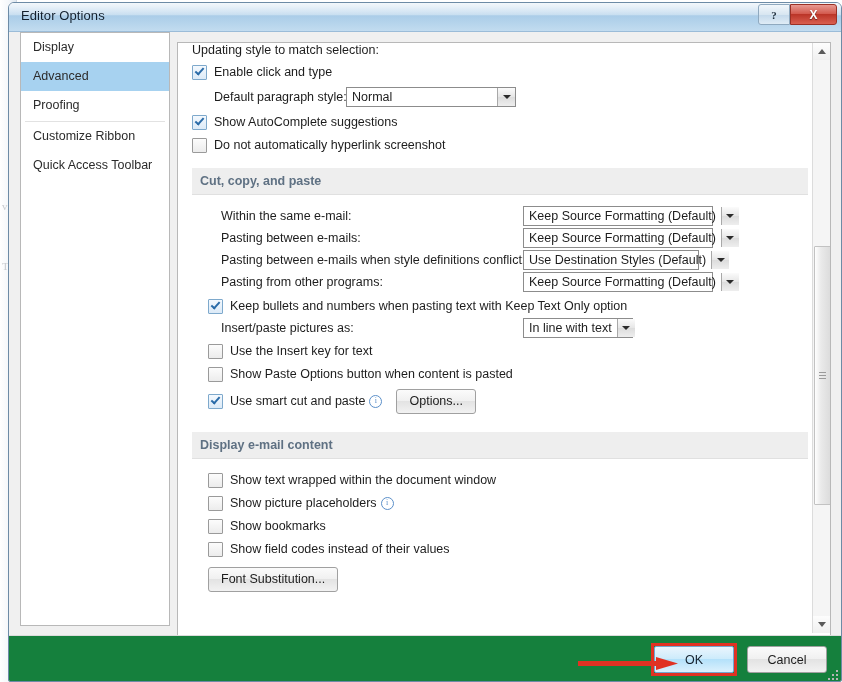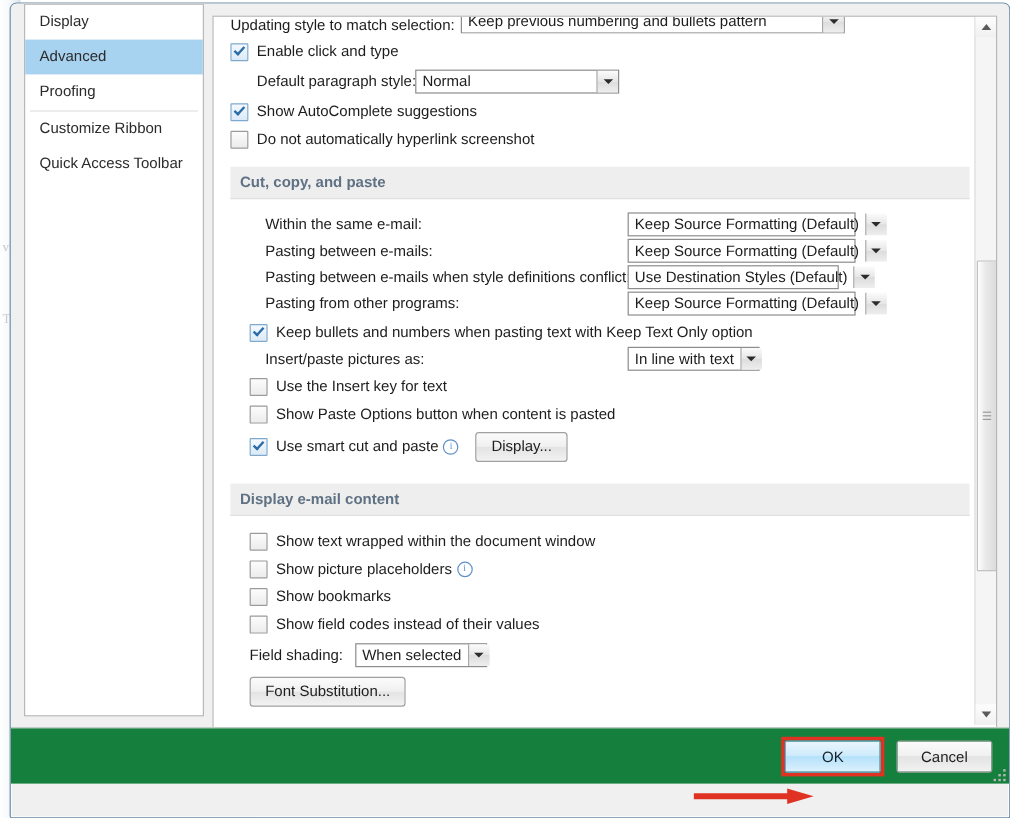--- a/index.html
+++ b/index.html
@@ -370,43 +370,44 @@
 <body>
 
 <div class="desktop">
   <div class="bg-sliver"></div>
   <div class="bg-ghost-text" style="top:200px">vi</div>
   <div class="bg-ghost-text" style="top:260px">T</div>
 </div>
 
 <div class="window">
 
+  <div class="titlebar">
+    <div class="title-text">Editor Options</div>
+    <div class="win-btns">
+      <div class="wb wb-help">?</div>
+      <div class="wb wb-close">X</div>
+    </div>
+  </div>
 
   <div class="win-body">
 
     <div class="nav">
       <div class="nav-item">Display</div>
       <div class="nav-item selected">Advanced</div>
       <div class="nav-item">Proofing</div>
       <div class="nav-sep"></div>
       <div class="nav-item">Customize Ribbon</div>
       <div class="nav-item">Quick Access Toolbar</div>
     </div>
 
     <div class="pane">
       <div class="pane-inner">
 
         <div class="row clipped" style="padding-left:6px">
           <span class="label-col" style="width:192px">Updating style to match selection:</span>
-          <span class="combo" style="width:320px">
-            <span class="val">Keep previous numbering and bullets pattern</span>
-            <span class="btn" style="margin-left:auto">
-                <i></i>
-              </span>
-          </span>
         </div>
 
         <div class="row" style="padding-left:6px;margin-top:4px">
           <span class="cb checked"></span>
           <span>Enable click and type</span>
         </div>
 
         <div class="row" style="padding-left:28px;margin-top:3px">
           <span class="label-col" style="width:132px">Default paragraph style:</span>
           <span class="combo" style="width:170px">
@@ -491,21 +492,21 @@
 
         <div class="row" style="padding-left:22px;margin-top:1px">
           <span class="cb"></span>
           <span>Show Paste Options button when content is pasted</span>
         </div>
 
         <div class="row" style="padding-left:22px;margin-top:3px;height:26px">
           <span class="cb checked"></span>
           <span>Use smart cut and paste</span>
           <span class="info">i</span>
-          <span class="pbtn" style="margin-left:14px">Display...</span>
+          <span class="pbtn" style="margin-left:14px">Options...</span>
         </div>
 
         <div class="section" style="margin-top:18px">Display e-mail content</div>
 
         <div class="row" style="padding-left:22px">
           <span class="cb"></span>
           <span>Show text wrapped within the document window</span>
         </div>
 
         <div class="row" style="padding-left:22px;margin-top:1px">
@@ -518,29 +519,20 @@
         <div class="row" style="padding-left:22px;margin-top:1px">
           <span class="cb"></span>
           <span>Show bookmarks</span>
         </div>
 
         <div class="row" style="padding-left:22px;margin-top:1px">
           <span class="cb"></span>
           <span>Show field codes instead of their values</span>
         </div>
 
-        <div class="row" style="padding-left:22px;margin-top:4px">
-          <span style="margin-right:10px">Field shading:</span>
-          <span class="combo" style="width:110px">
-            <span class="val">When selected</span>
-            <span class="btn" style="margin-left:auto">
-                <i></i>
-              </span>
-          </span>
-        </div>
 
         <div class="row" style="padding-left:22px;margin-top:6px;height:26px">
           <span class="pbtn">Font Substitution...</span>
         </div>
 
       </div>
 
       <div class="sb">
         <div class="sb-arrow sb-up">
             <i></i>

